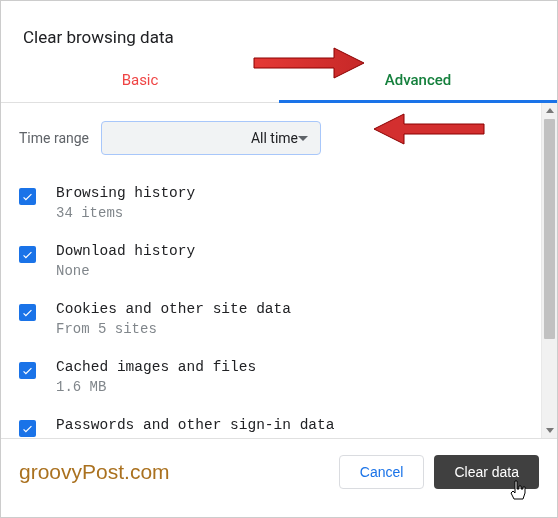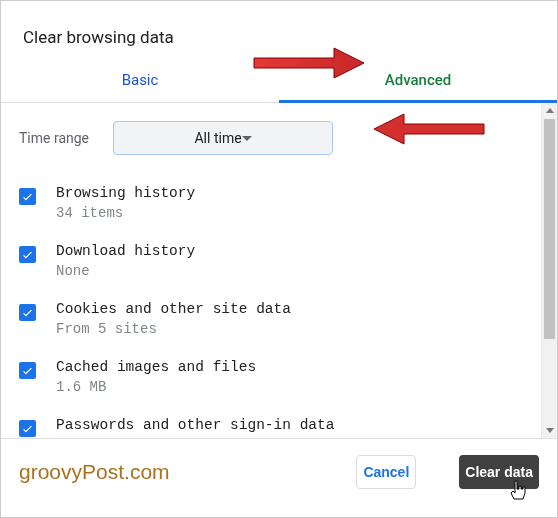--- a/index.html
+++ b/index.html
@@ -17,21 +17,21 @@
     }
     .tabs {
       display: flex;
       border-bottom: 1px solid #e0e0e0;
     }
     .tab {
       flex: 1;
       text-align: center;
       padding: 12px 0 13px 0;
       font-size: 15px;
-      color: #1d4ed8;
+      color: #ef4444;
       cursor: pointer;
       position: relative;
     }
     .tab.active {
       color: #15803d;
       font-weight: 500;
     }
     .tab.active::after {
       content: '';
       position: absolute;
@@ -49,26 +49,26 @@
       overflow: hidden;
     }
     .time-row {
       display: flex;
       align-items: center;
       margin-bottom: 20px;
     }
     .time-label {
       color: #5f6368;
       font-size: 14px;
-      margin-right: 24px;
+      margin-right: 12px;
     }
     .time-select {
       display: flex;
       align-items: center;
-      justify-content: center;
+      justify-content: flex-end;
       width: 220px;
       height: 34px;
       border: 1px solid #a8c7fa;
       border-radius: 4px;
       background: #f1f3f4;
       padding: 0 12px;
       color: #202124;
       font-size: 14px;
       cursor: pointer;
     }
@@ -136,27 +136,26 @@
       justify-content: space-between;
     }
     .watermark {
       color: #a16207;
       font-size: 21px;
       font-family: Arial, sans-serif;
       opacity: 0.9;
     }
     .buttons { display: flex; gap: 10px; }
     .btn {
-      padding: 8px 6px;
+      padding: 8px 20px;
       border-radius: 4px;
       font-size: 14px;
-      font-weight: 700;
+      font-weight: 400;
       cursor: pointer;
       border: none;
-      margin-left: 33px;
     }
     .btn-cancel {
       background: #fff;
       color: #1a73e8;
       border: 1px solid #dadce0;
     }
     .btn-clear {
       background: #404040;
       color: #fff;
       position: relative;

